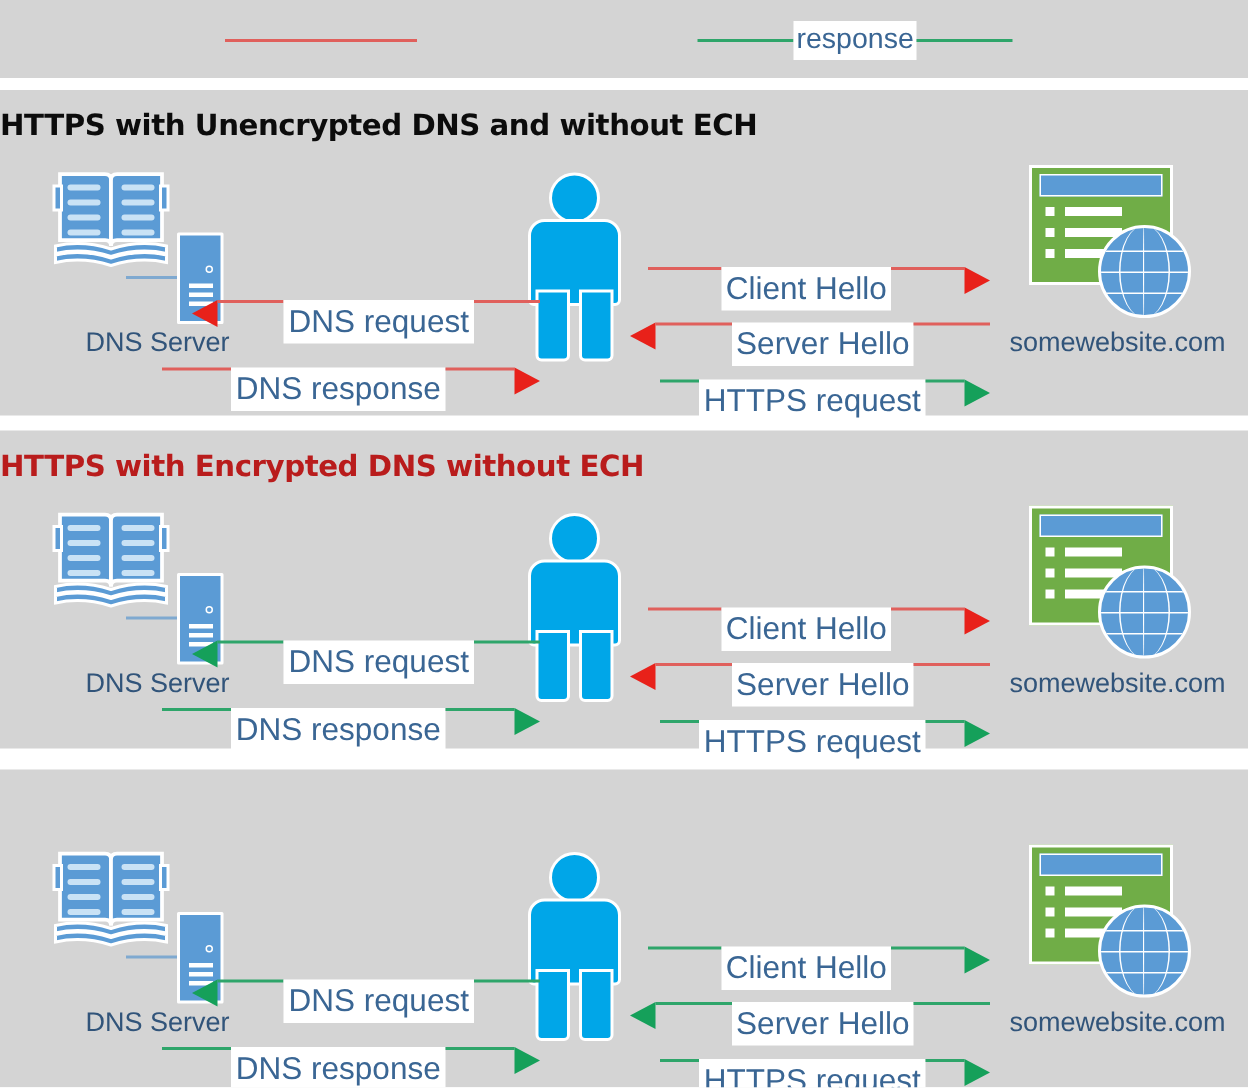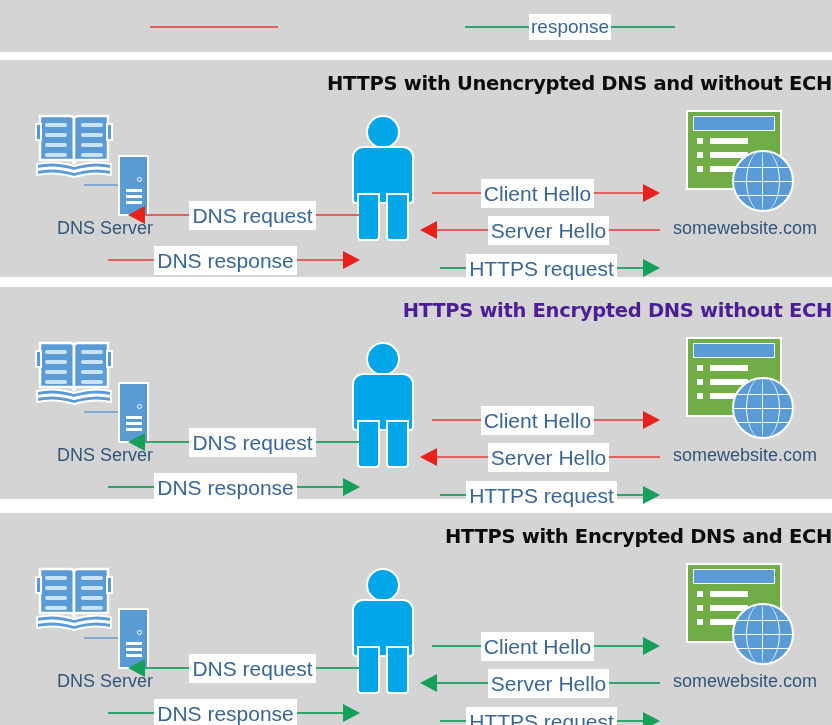--- a/index.html
+++ b/index.html
@@ -47,21 +47,21 @@
   .panel {
     position: absolute;
     left: 0;
     width: 832px;
     background: #d4d4d4;
   }
   .panel-title {
     position: absolute;
     left: 0; right: 0;
     top: 12px;
-    text-align: right;
+    text-align: left;
     font-family: "DejaVu Sans", sans-serif;
     font-weight: bold;
     font-size: 19.5px;
     color: #0c0c0c;
     letter-spacing: -0.3px;
   }
 
   
   .dns-group { position: absolute; left: 20px; top: 48px; width: 170px; height: 150px; }
   .book { position: absolute; left: 14px; top: 2px; width: 80px; height: 70px; }
@@ -178,21 +178,21 @@
     color: #31547a;
     font-size: 18px;
     white-space: nowrap;
   }
 
   
   .flow {
     position: absolute;
     height: 30px;
     display: flex;
-    align-items: center;
+    align-items: flex-start;
   }
   .flow .seg { height: 2px; flex: 0 0 auto; }
   .flow .seg.grow { flex: 1 1 auto; }
   .flow .tip {
     width: 0; height: 0; flex: 0 0 auto;
     border-top: 9px solid transparent;
     border-bottom: 9px solid transparent;
   }
   .flow .tip.right { border-left-width: 17px; border-left-style: solid; }
   .flow .tip.left  { border-right-width: 17px; border-right-style: solid; }
@@ -320,21 +320,21 @@
           <span class="tip right" style="border-left-color: rgb(21, 160, 90);"></span>
         </div>
         <div class="flow" style="left: 416px; top: 229px; width: 244px;">
           <span class="tip left" style="border-right-color: rgb(21, 160, 90);"></span>
           <span class="seg grow" style="background: rgb(46, 165, 106);"></span>
           <span class="cap">HTTPS response</span>
           <span class="seg grow" style="background: rgb(46, 165, 106);"></span>
         </div>
       </div>
       <div class="panel" style="top: 287px; height: 212px; background: rgb(212, 212, 212);">
-        <div class="panel-title" style="color: #4c1d95;">HTTPS with Encrypted DNS without ECH</div>
+        <div class="panel-title" style="color: #b91c1c;">HTTPS with Encrypted DNS without ECH</div>
         <div class="dns-group">
           <div class="book"><svg viewBox="0 0 80 70" width="80" height="70">
               <path d="M6 6 h30 q4 0 4 4 v44 q0 -4 -4 -4 h-30 z" fill="#5b9bd5" stroke="#ffffff" stroke-width="2.5"></path>
               <path d="M74 6 h-30 q-4 0 -4 4 v44 q0 -4 4 -4 h30 z" fill="#5b9bd5" stroke="#ffffff" stroke-width="2.5"></path>
               <rect x="2" y="14" width="5" height="16" fill="#5b9bd5" stroke="#ffffff" stroke-width="2"></rect>
               <rect x="73" y="14" width="5" height="16" fill="#5b9bd5" stroke="#ffffff" stroke-width="2"></rect>
               <g fill="#c9e2f5">
                 <rect x="11" y="13" width="22" height="4" rx="2"></rect>
                 <rect x="11" y="23" width="22" height="4" rx="2"></rect>
                 <rect x="11" y="33" width="22" height="4" rx="2"></rect>
@@ -422,21 +422,20 @@
           <span class="tip right" style="border-left-color: rgb(21, 160, 90);"></span>
         </div>
         <div class="flow" style="left: 416px; top: 229px; width: 244px;">
           <span class="tip left" style="border-right-color: rgb(21, 160, 90);"></span>
           <span class="seg grow" style="background: rgb(46, 165, 106);"></span>
           <span class="cap">HTTPS response</span>
           <span class="seg grow" style="background: rgb(46, 165, 106);"></span>
         </div>
       </div>
       <div class="panel" style="top: 513px; height: 212px; background: rgb(212, 212, 212);">
-        <div class="panel-title" style="color: rgb(12, 12, 12);">HTTPS with Encrypted DNS and ECH</div>
         <div class="dns-group">
           <div class="book"><svg viewBox="0 0 80 70" width="80" height="70">
               <path d="M6 6 h30 q4 0 4 4 v44 q0 -4 -4 -4 h-30 z" fill="#5b9bd5" stroke="#ffffff" stroke-width="2.5"></path>
               <path d="M74 6 h-30 q-4 0 -4 4 v44 q0 -4 4 -4 h30 z" fill="#5b9bd5" stroke="#ffffff" stroke-width="2.5"></path>
               <rect x="2" y="14" width="5" height="16" fill="#5b9bd5" stroke="#ffffff" stroke-width="2"></rect>
               <rect x="73" y="14" width="5" height="16" fill="#5b9bd5" stroke="#ffffff" stroke-width="2"></rect>
               <g fill="#c9e2f5">
                 <rect x="11" y="13" width="22" height="4" rx="2"></rect>
                 <rect x="11" y="23" width="22" height="4" rx="2"></rect>
                 <rect x="11" y="33" width="22" height="4" rx="2"></rect>

